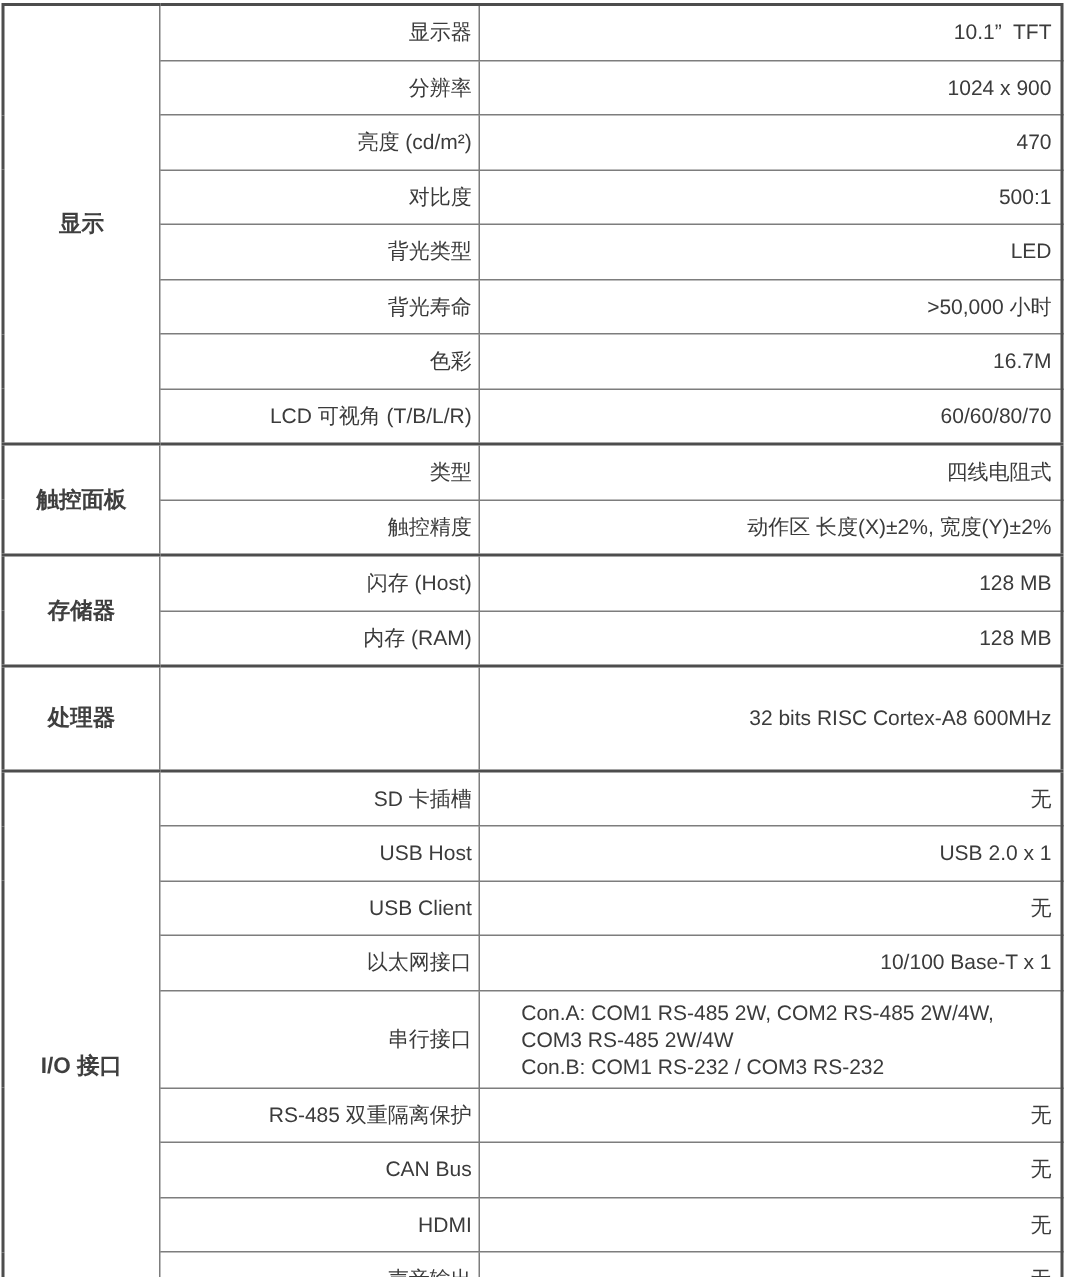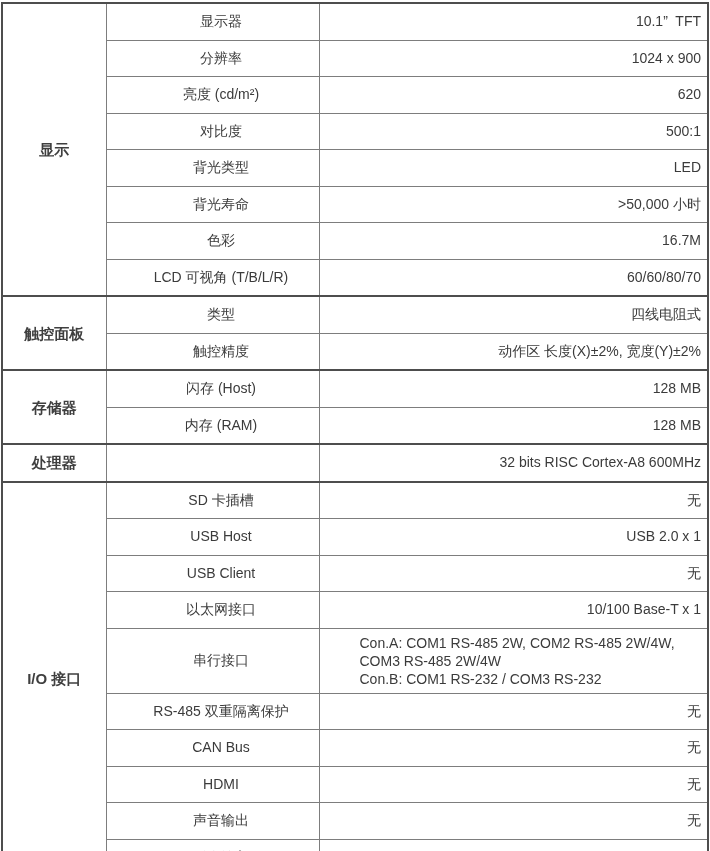--- a/index.html
+++ b/index.html
@@ -19,52 +19,52 @@
     width: 707px;
     margin-left: 1px;
     border: 2px solid #4d4d4d;
   }
   col.c-cat   { width: 104px; }
   col.c-label { width: 213px; }
   col.c-value { width: 389px; }
   td {
     border: 1px solid #7d7d7d;
     height: 35.5px;
-    padding: 0;
+    padding: 16px;
     font-size: 14px;
     line-height: 17px;
     overflow: hidden;
   }
   tr.section-start td {
     border-top: 2px solid #4d4d4d;
   }
   td.cat-cell {
     text-align: center;
     vertical-align: middle;
     font-weight: bold;
     font-size: 15px;
     color: #3f3f3f;
     border-right: 1px solid #7d7d7d;
   }
   td.label-cell {
-    text-align: center;
+    text-align: right;
     vertical-align: middle;
     padding: 0 4px 0 21px;
     white-space: pre-wrap;
   }
   td.value-cell {
     text-align: right;
     vertical-align: middle;
     white-space: pre-wrap;
     padding: 0 6px;
   }
   tr.tall-row td { height: 64px; }
   td.value-cell.align-left {
     text-align: left;
-    padding-left: 40px;
+    padding-left: 28px;
     line-height: 18px;
     margin-left: 10px;
   }
 </style>
 </head>
 <body>
 
 <table class="spec-table">
   <colgroup>
     <col class="c-cat">
@@ -76,21 +76,21 @@
         <td class="cat-cell" rowspan="8">显示</td>
         <td class="label-cell">显示器</td>
         <td class="value-cell">10.1”  TFT</td>
       </tr>
       <tr>
         <td class="label-cell">分辨率</td>
         <td class="value-cell">1024 x 900</td>
       </tr>
       <tr>
         <td class="label-cell">亮度 (cd/m²)</td>
-        <td class="value-cell">620</td>
+        <td class="value-cell">470</td>
       </tr>
       <tr>
         <td class="label-cell">对比度</td>
         <td class="value-cell">500:1</td>
       </tr>
       <tr>
         <td class="label-cell">背光类型</td>
         <td class="value-cell">LED</td>
       </tr>
       <tr>

